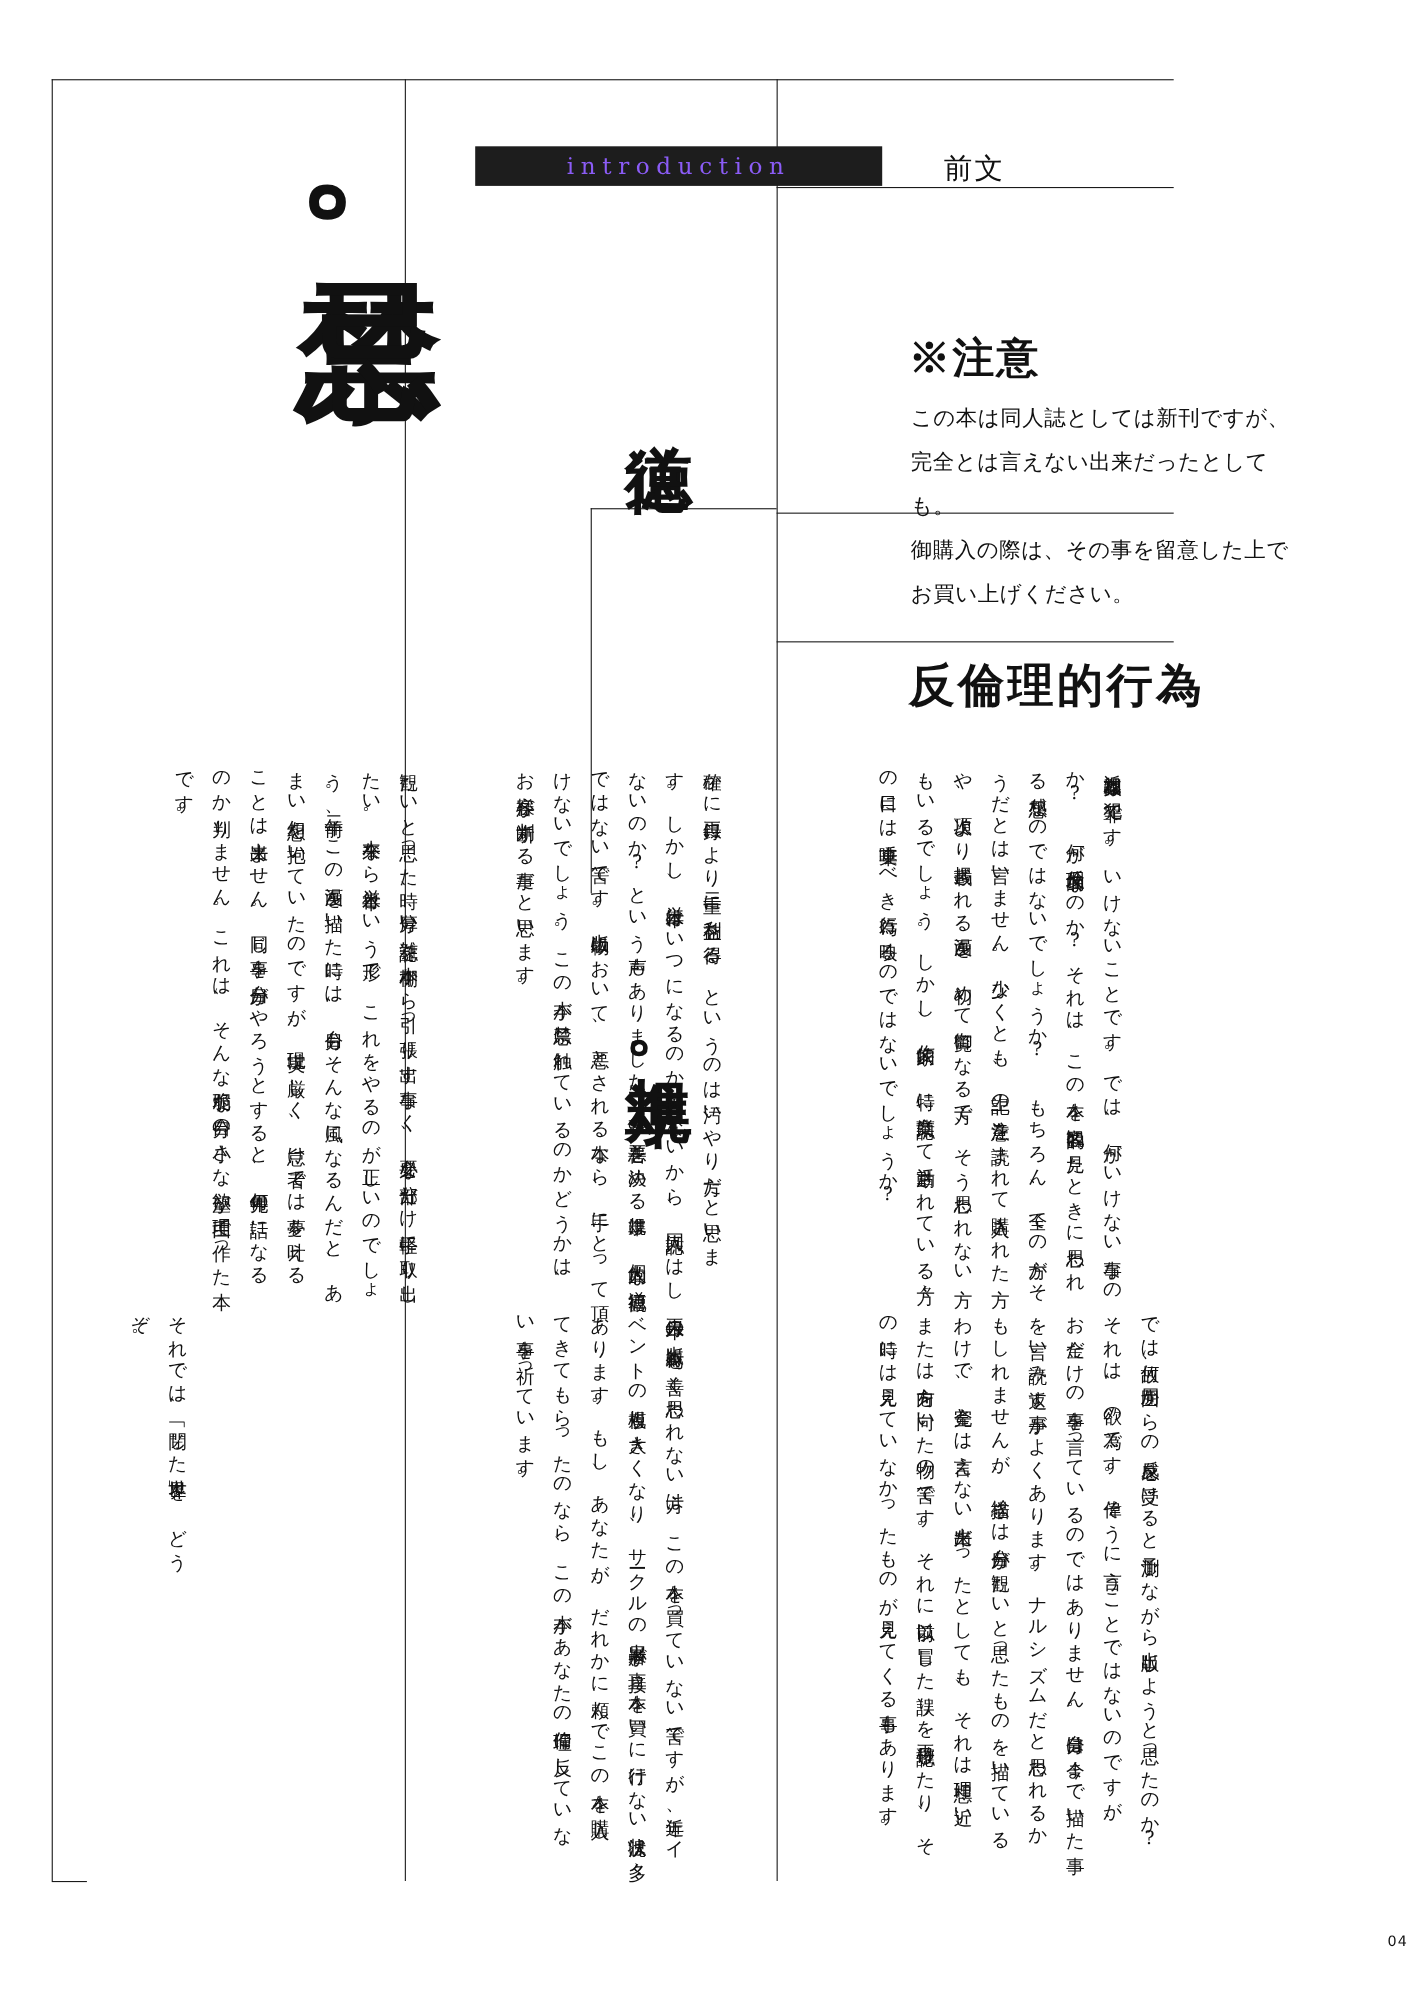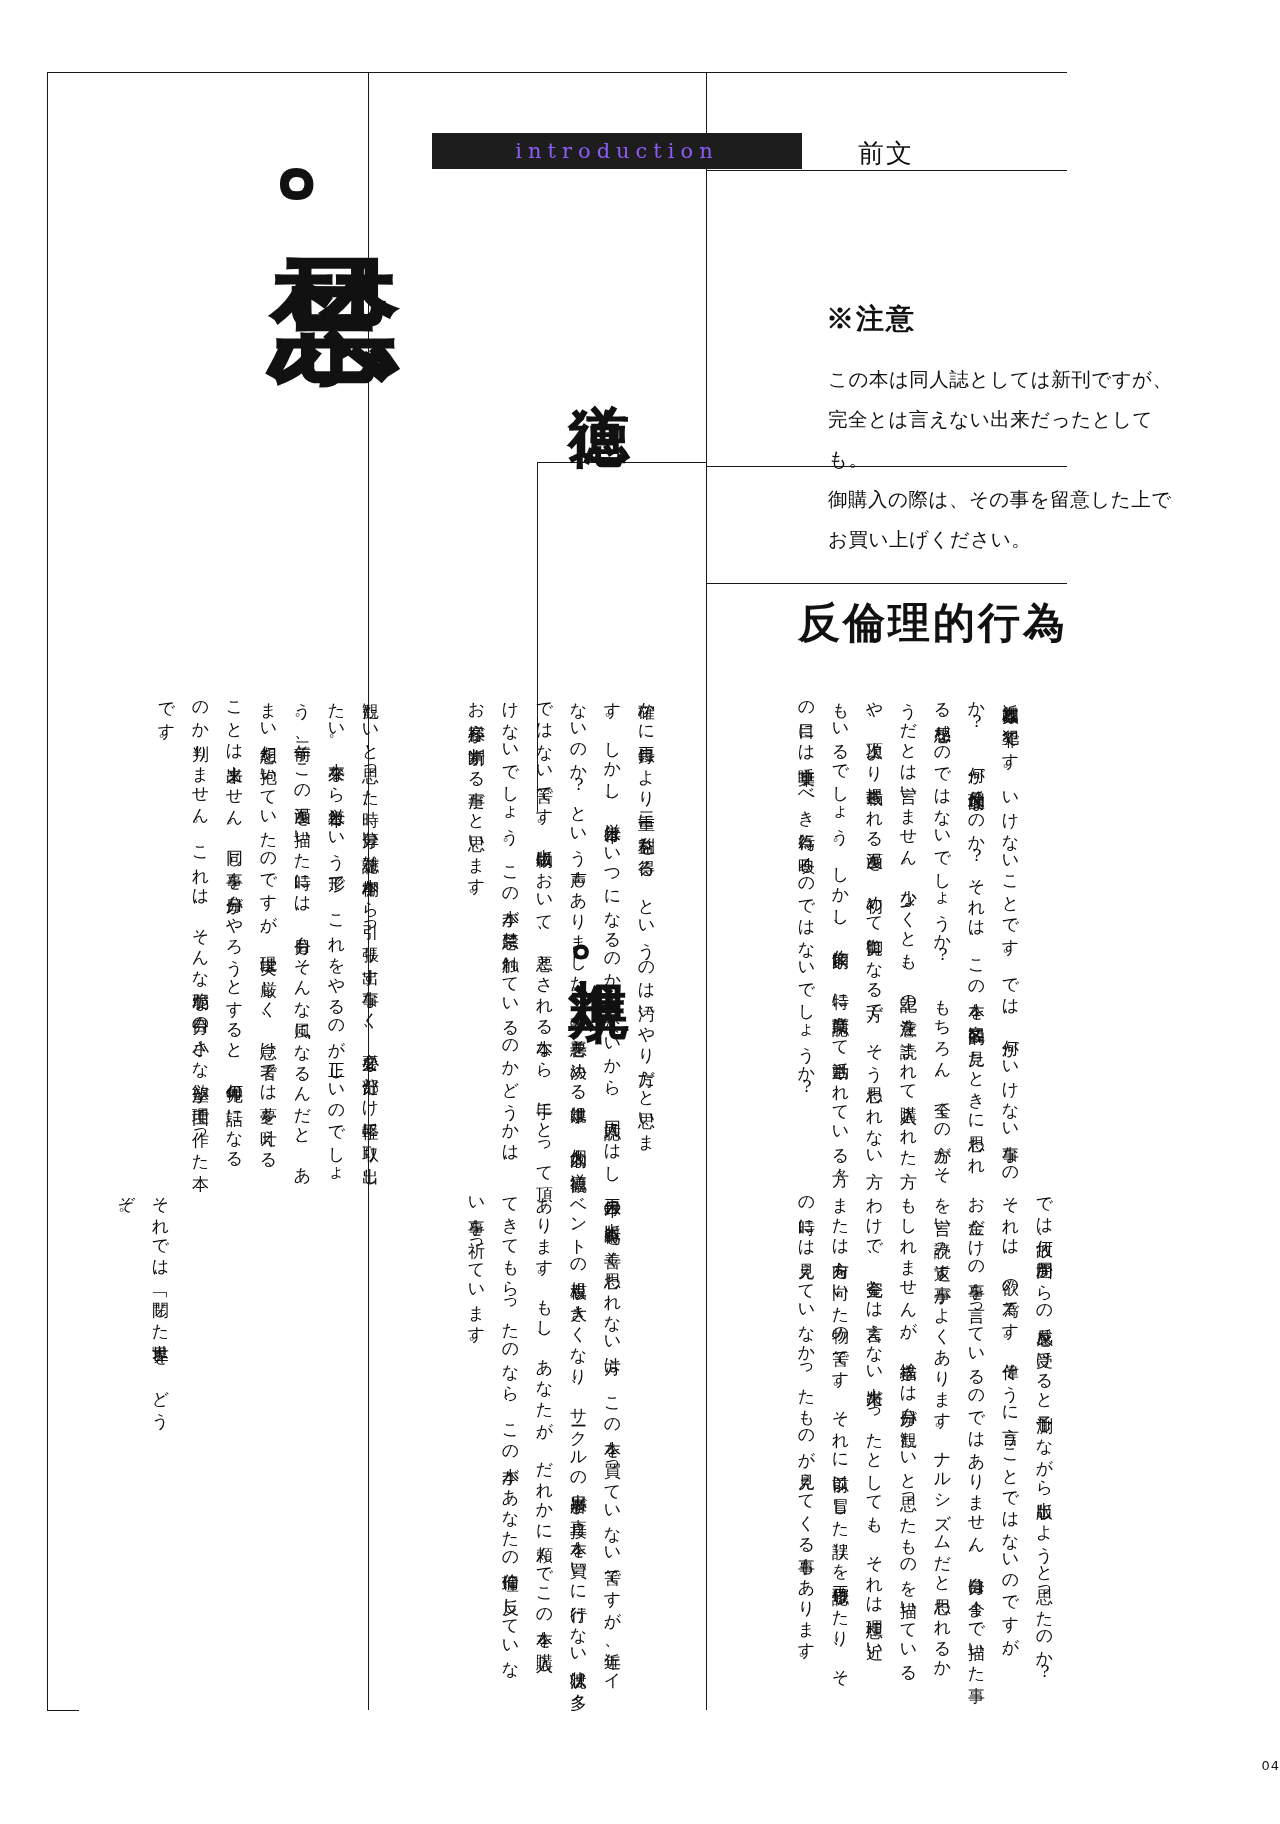--- a/index.html
+++ b/index.html
@@ -87,39 +87,39 @@
     text-orientation: upright;
     line-height: 1.08;
     letter-spacing: 4px;
   }
 
   
   .notice-title {
     position: absolute;
     left: 826px;
     top: 300px;
-    font-size: 28px;
+    font-size: 38px;
     font-weight: 700;
     letter-spacing: 2px;
   }
   .notice-body {
     position: absolute;
     left: 828px;
     top: 360px;
     width: 360px;
     font-size: 19.5px;
     line-height: 2.05;
     font-weight: 400;
     letter-spacing: 0.5px;
   }
   .notice-body p { margin: 0; }
 
   .section-head {
     position: absolute;
-    left: 798px;
+    left: 826px;
     top: 595px;
     font-size: 42px;
     font-weight: 700;
     letter-spacing: 3px;
   }
 
   
   .vtext {
     position: absolute;
     writing-mode: vertical-rl;

